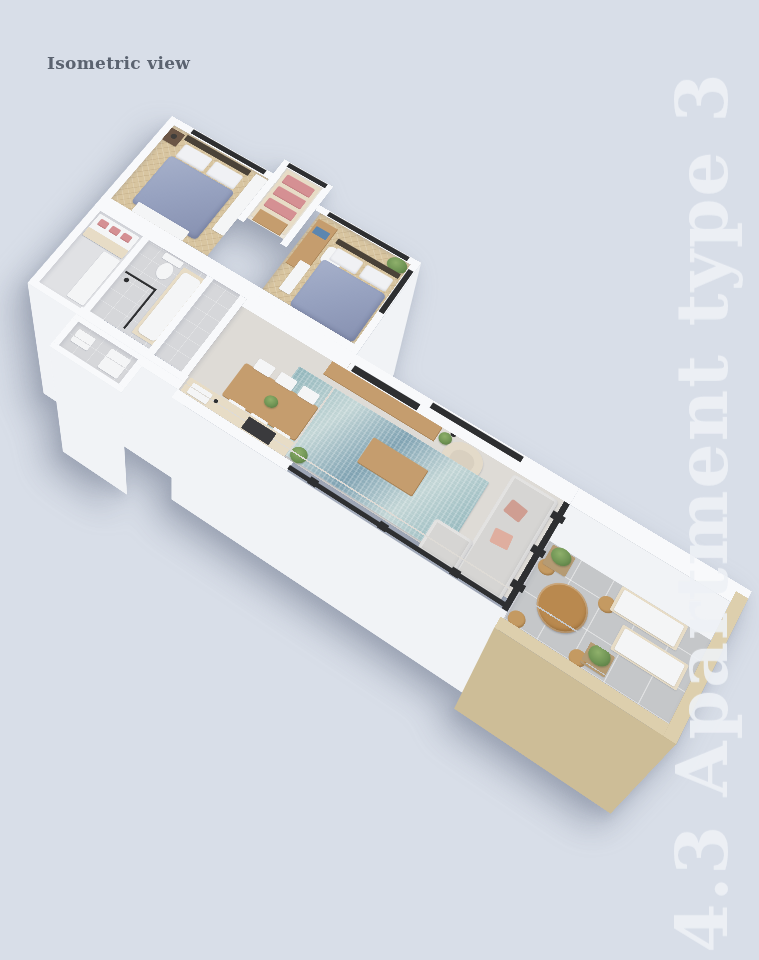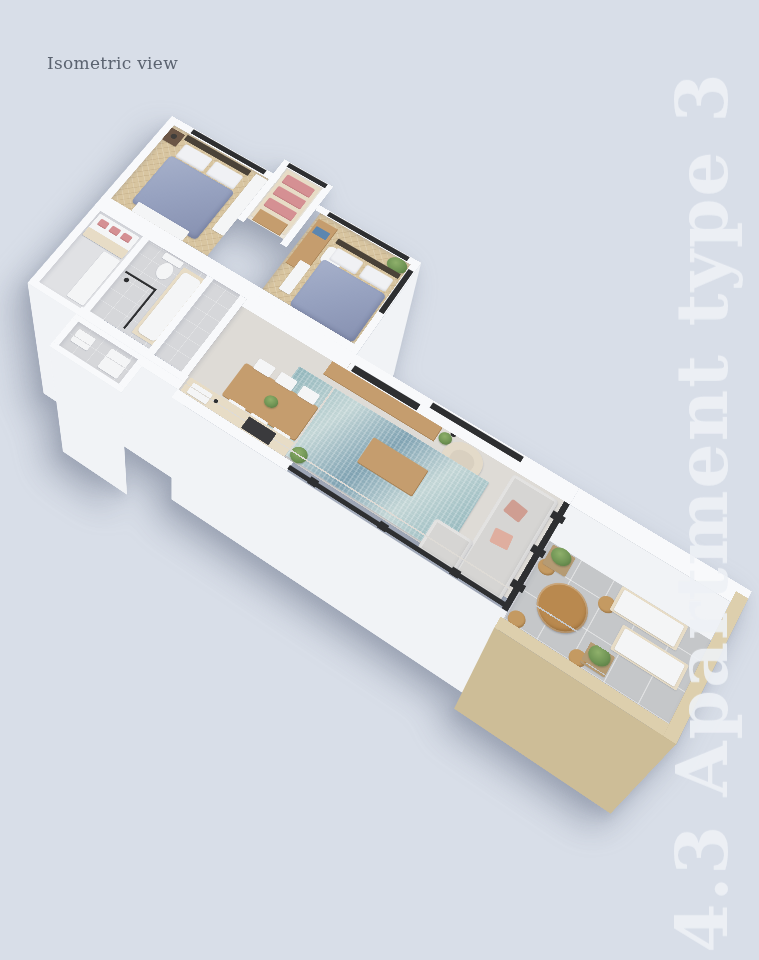--- a/index.html
+++ b/index.html
@@ -1,18 +1,18 @@
 <!DOCTYPE html>
 <html style="--c-bg: #d8dee8; --c-label: #5b6370; --c-title: #eef1f6; --c-wall: #f8f9fb; --c-wallFace: #f1f3f6; --c-woodFloor: #d8c5a0; --c-tileFloor: #d6d7da; --c-balconyTile: #c5c7c9; --c-livingFloor: #dedbd6; --c-rugA: #8fb4ba; --c-rugB: #c3d6d6; --c-rugC: #7fa2b2; --c-duvet: #97a2c0; --c-pillow: #f0f1f4; --c-headboard: #4a4238; --c-wood: #c59d6e; --c-brown: #6b5646; --c-whiteFurn: #f4f5f6; --c-tan: #b59b74; --c-tanLight: #e7dcc6; --c-pink: #d59093; --c-dark: #2e2f31; --c-cooktop: #3a3a3d; --c-sofa: #d6d5d3; --c-cushion: #cf9e92; --c-armchair: #e3dac9; --c-plant: #6f9454; --c-plantDark: #50713c; --c-pot: #403e3b; --c-parapet: #ddcfad; --c-parapetFace: #cdbd97; --c-roundTable: #b9894f; --c-books: #5b86b0; --c-shadow: rgba(105,115,135,0.42);"><head>
 <meta charset="utf-8">
 <style>
   html,body{margin:0;padding:0;}
   .page{position:relative;width:759px;height:960px;background:var(--c-bg,#d8dee8);overflow:hidden;
         font-family:"DejaVu Serif",serif;}
-  .view-label{position:absolute;left:47px;top:53px;font-size:17px;font-weight:400;
+  .view-label{position:absolute;left:47px;top:53px;font-size:17px;font-weight:700;
               color:var(--c-label,#5b6370);letter-spacing:.3px;}
   .side-title{position:absolute;left:702px;top:512px;transform:translate(-50%,-50%) rotate(-90deg);
               white-space:nowrap;font-size:71px;font-weight:700;letter-spacing:2px;
               color:var(--c-title,#eef1f6);opacity:.9;z-index:6;}
   .scene{position:absolute;inset:0;z-index:2;
          filter:drop-shadow(-14px 14px 16px var(--c-shadow,rgba(105,115,135,.42)))
                 drop-shadow(-4px 6px 6px rgba(105,115,135,.22));}
   .plan{position:absolute;left:0;top:0;width:1520px;height:680px;transform-style:preserve-3d;
         transform-origin:0 0;
         transform:translate(172px,116px) perspective(1600px) rotateX(36deg) rotateZ(35deg) scale(0.45);}

